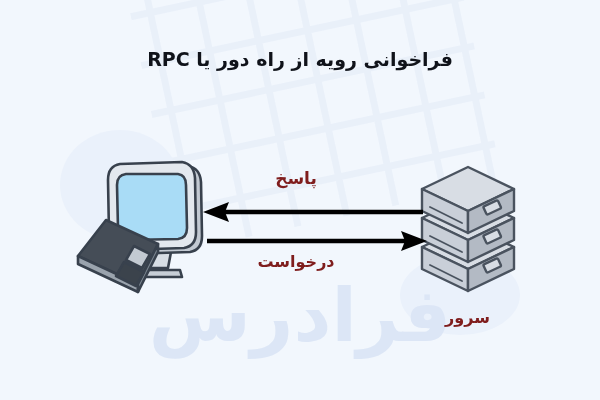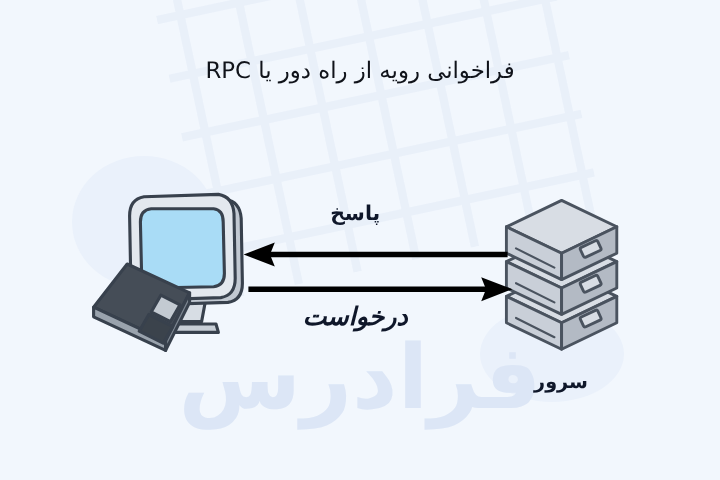--- a/index.html
+++ b/index.html
@@ -68,21 +68,21 @@
   }
 
   
   .title {
     position: absolute;
     left: 0;
     right: 0;
     top: 48px;
     text-align: center;
     font-size: 19px;
-    font-weight: 400;
+    font-weight: 700;
     color: #10131a;
     direction: rtl;
     white-space: nowrap;
   }
 
   
   .client-art {
     position: absolute;
     left: 72px;
     top: 148px;
@@ -104,39 +104,38 @@
     top: 190px;
     width: 240px;
     height: 70px;
   }
 
   
   .lbl {
     position: absolute;
     direction: rtl;
     white-space: nowrap;
-    color: #0f172a;
+    color: #7f1d1d;
     font-weight: 700;
   }
   .lbl-response {
     left: 0;
     right: 0;
     text-align: center;
     top: 168px;
     font-size: 17px;
     padding-right: 8px;
   }
   .lbl-request {
     left: 0;
     right: 0;
     text-align: center;
     top: 252px;
-    font-size: 21px;
+    font-size: 16px;
     padding-right: 8px;
-    font-style: italic;
   }
   .lbl-client {
     left: 95px;
     width: 130px;
     text-align: center;
     top: 308px;
     font-size: 16px;
   }
   .lbl-server {
     left: 405px;

